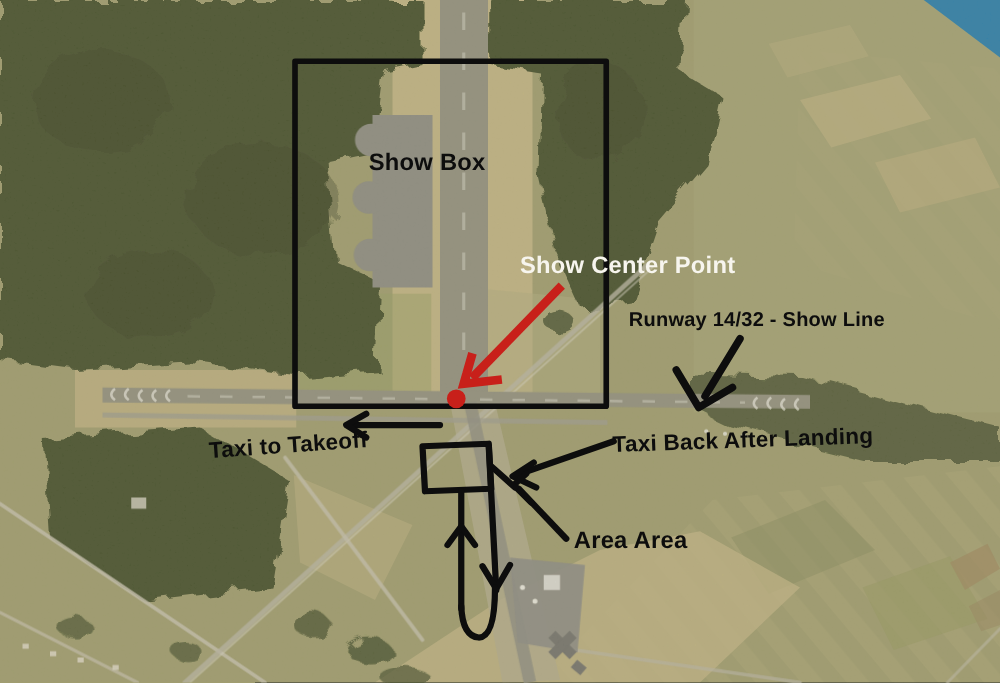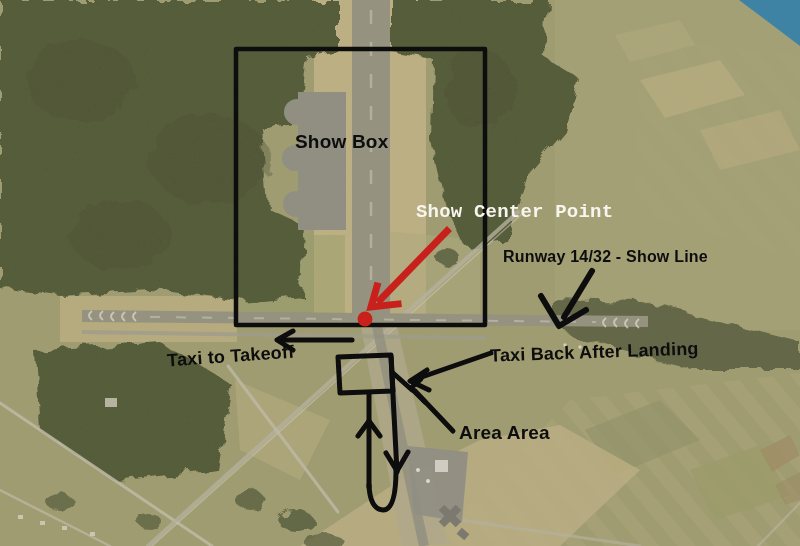--- a/index.html
+++ b/index.html
@@ -196,23 +196,23 @@
       <path class="ann" d="M338,357 L391,355 L393,391 L340,393 Z" stroke-width="5"></path>
       <path class="ann" d="M391,357 L397,472" stroke-width="5"></path>
       <path class="ann" d="M369,393 L369,487" stroke-width="5"></path>
       <path class="ann" d="M358,436 L369,421 L380,436" stroke-width="5"></path>
       <path class="ann" d="M386,453 L397,471 L408,452" stroke-width="5"></path>
       <path class="ann" d="M369,485 Q370,509 383,510 Q396,510 396,470" stroke-width="5"></path>
       <path class="ann" d="M393,373 L412,390" stroke-width="5"></path>
     </g>
   </svg>
 
-  <div class="lbl" style="left:295px;top:121px;font-size:19px;margin-top:11px;">Show Box</div>
-
-  <div class="lbl lbl-white" style="left:416px;top:203px;font-size:19px;font-family:Liberation Mono, monospace;">Show Center Point</div>
+  <div class="lbl" style="left:295px;top:121px;font-size:19px;">Show Box</div>
+
+  <div class="lbl lbl-white" style="left:416px;top:203px;font-size:19px;">Show Center Point</div>
 
   <div class="lbl" style="left:503px;top:249px;font-size:16px;">Runway 14/32 - Show Line</div>
 
   <div class="lbl" style="left:167px;top:347px;font-size:18px;transform:rotate(-4deg);">Taxi to Takeoff</div>
 
   <div class="lbl" style="left:490px;top:343px;font-size:18px;transform:rotate(-2deg);">Taxi Back After Landing</div>
 
   <div class="lbl" style="left:459px;top:423px;font-size:19px;">Area Area</div>
 </div>
 

